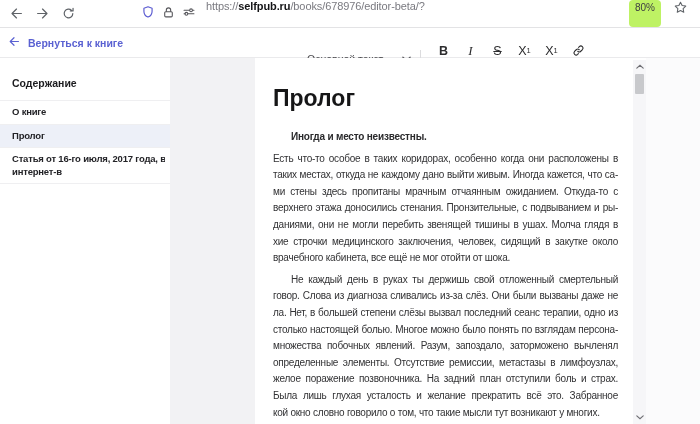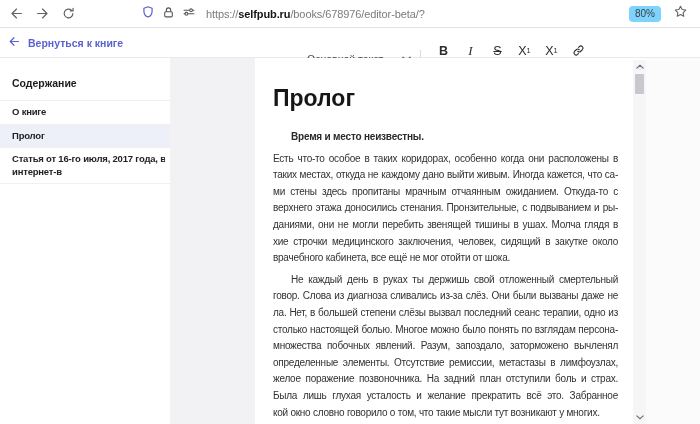--- a/index.html
+++ b/index.html
@@ -4,31 +4,31 @@
 <style>
   * { box-sizing: border-box; }
   html,body { margin:0; padding:0; }
   body {
     width:700px; height:424px; overflow:hidden; position:relative;
     background:#ffffff; font-family:"Liberation Sans", sans-serif;
   }
 
   
   .chrome {
-    height:28px; display:flex; align-items:center;
+    height:28px; display:flex; 
     background:#fff; border-bottom:1px solid #e3e3e5; padding:0 12px 0 10px;
   }
   .navbtns { display:flex; align-items:center; gap:13px; }
   .navbtns svg { display:block; }
   .site-icons { display:flex; align-items:center; gap:7px; margin-left:66px; }
   .urltext { margin-left:10px; font-size:11px; color:#7a7a80; letter-spacing:-0.1px; white-space:nowrap; }
   .urltext .domain { color:#141416; font-weight:700; }
   .chrome .spacer { flex:1; }
   .zoom-badge {
-    font-size:10px; color:#3d3d42; background:#7dd3fc;
+    font-size:10px; color:#3d3d42; background:#bef264;
     border-radius:4px; padding:2px 6px; margin-right:12px; line-height:12px;margin-left:28px;
   }
 
   
   .toolbar { height:30px; position:relative; background:#fff; border-bottom:1px solid #eaeaec; }
   .back-link {
     position:absolute; left:8px; top:0; height:29px;
     display:flex; align-items:center; gap:8px;
     color:#5a61d2; font-size:10.5px; font-weight:600; cursor:pointer;
   }
@@ -202,21 +202,21 @@
       <div class="sb-line">Статья от 16-го июля, 2017 года, в</div>
       <div class="sb-line">интернет-в</div>
     </div>
   </div>
 
   <div class="gutter"></div>
 
   <div class="page">
     <div class="textcol">
       <h1 class="doc-title">Пролог</h1>
-      <p class="lead">Время и место неизвестны.</p>
+      <p class="lead">Иногда и место неизвестны.</p>
 
       <div class="para">
         <div class="tline">Есть что-то особое в таких коридорах, особенно когда они расположены в</div>
         <div class="tline">таких местах, откуда не каждому дано выйти живым. Иногда кажется, что са-</div>
         <div class="tline">ми стены здесь пропитаны мрачным отчаянным ожиданием. Откуда-то с</div>
         <div class="tline">верхнего этажа доносились стенания. Пронзительные, с подвыванием и ры-</div>
         <div class="tline">даниями, они не могли перебить звенящей тишины в ушах. Молча глядя в су-</div>
         <div class="tline">хие строчки медицинского заключения, человек, сидящий в закутке около</div>
         <div class="tline final">врачебного кабинета, все ещё не мог отойти от шока.</div>
       </div>

